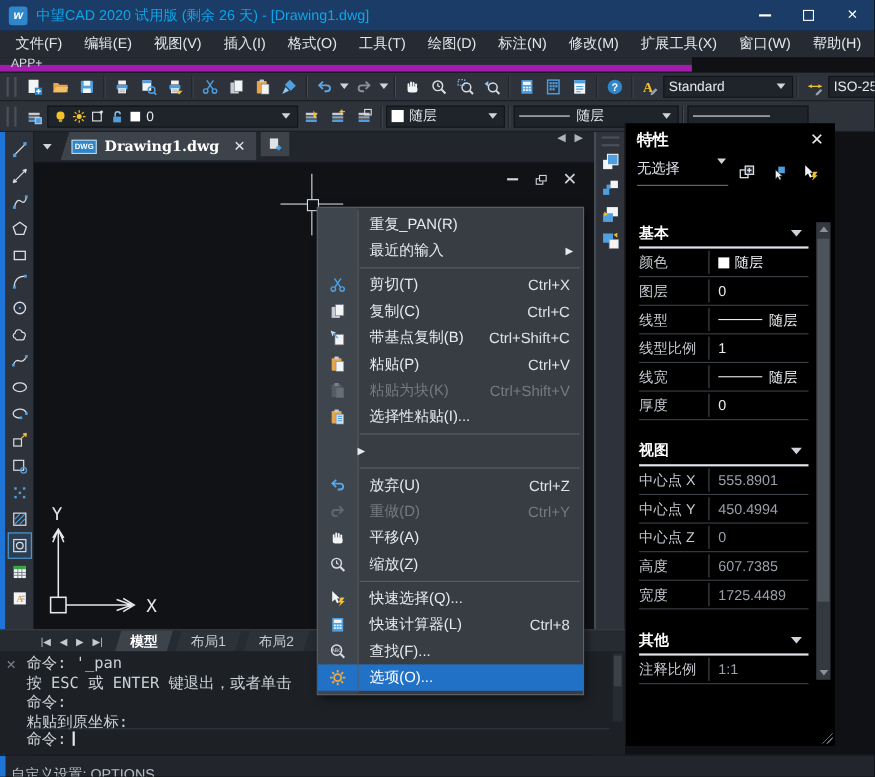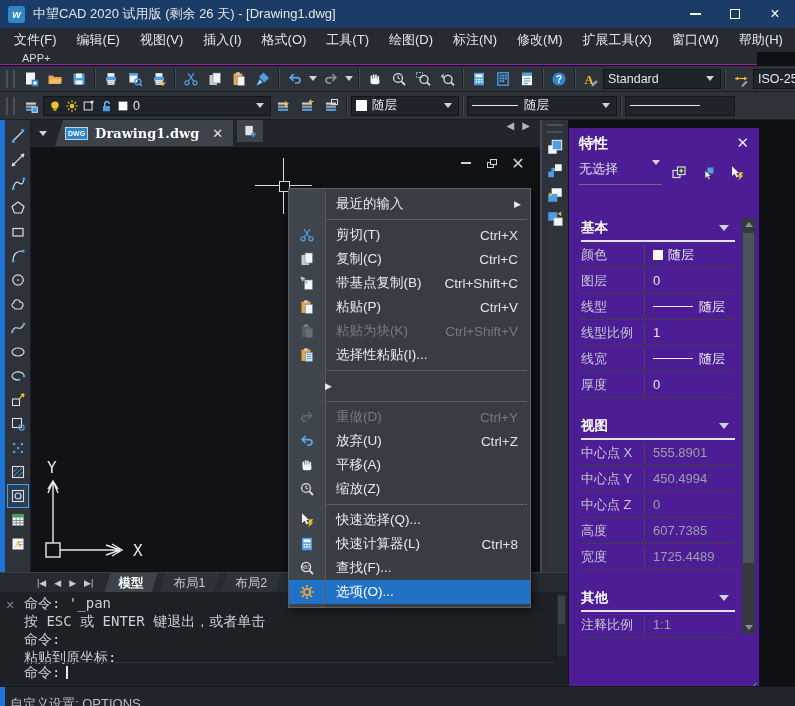--- a/index.html
+++ b/index.html
@@ -6,33 +6,33 @@
   body{width:795px;height:706px;position:relative;overflow:hidden;background:#0f1114;
        font-family:"Liberation Sans","DejaVu Sans",sans-serif;color:#e6e8eb;
        -webkit-font-smoothing:antialiased}
   svg{display:block}
   
   .titlebar{position:absolute;left:0;top:0;width:795px;height:28px;background:#1a3c66;
             display:flex;align-items:center;padding-left:8px;box-sizing:border-box}
   .app-logo{width:17px;height:17px;background:#2f86c9;border-radius:3px;margin-right:8px;
             display:flex;align-items:center;justify-content:center;color:#fff;
             font-size:11px;font-weight:bold;font-style:italic;flex:none}
-  .title-text{font-size:13px;color:#e5e5e5;white-space:nowrap}
+  .title-text{font-size:13px;color:#0ea5e9;white-space:nowrap}
   .win-controls{margin-left:auto;display:flex;height:28px}
   .win-btn{width:40px;height:28px;display:flex;align-items:center;justify-content:center;color:#fff}
   .glyph-min{width:11px;height:2px;background:#fff}
   .glyph-max{width:10px;height:10px;border:1.5px solid #fff;box-sizing:border-box}
   .glyph-close{font-size:16px;line-height:1;color:#fff}
   
   .menubar{position:absolute;left:0;top:28px;width:795px;height:24px;background:#262b33;
            display:flex;align-items:center;padding:0 4px;box-sizing:border-box}
   .menu-item{padding:3px 10px;font-size:13px;color:#e4e7ea;white-space:nowrap}
-  .appbar{position:absolute;left:0;top:52px;width:757px;height:13px;background:#262b33;
-          border-bottom:1px solid #a21caf;font-size:11px;color:#d6dade;
-          padding-left:22px;box-sizing:border-box;line-height:13px}
+  .appbar{position:absolute;left:0;top:52px;width:629px;height:13px;background:#262b33;
+          border-bottom:6px solid #a21caf;font-size:11px;color:#d6dade;
+          padding-left:10px;box-sizing:border-box;line-height:13px}
   
   .toolbar{position:absolute;left:0;width:795px;background:#2e333b;display:flex;
            align-items:center;box-sizing:border-box;border-bottom:1px solid #1b1f24}
   .toolbar1{top:66px;height:26px;padding-left:2px}
   .toolbar2{top:92px;height:28px;padding-left:2px}
   .grip{width:5px;height:18px;border-left:2px solid #4a5059;border-right:2px solid #4a5059;margin:0 4px;flex:none}
   .tb-btn{width:24px;height:22px;display:flex;align-items:center;justify-content:center;flex:none}
   .tb-sep{width:1px;height:20px;background:#1d2127;border-right:1px solid #454b53;margin:0 3px;flex:none}
   .dd-arrow{width:0;height:0;border-left:4px solid transparent;border-right:4px solid transparent;
             border-top:5px solid #cfd4da;margin:0 2px;flex:none}
@@ -83,21 +83,21 @@
   .cm-item{position:relative;display:flex;align-items:center;height:24px;font-size:13.5px;color:#e8eaed}
   .cm-item.highlight{background:#2171c7;color:#fff}
   .cm-item.disabled{color:#757a82}
   .cm-item.disabled .cm-short{color:#757a82}
   .cm-ico{width:36px;display:flex;align-items:center;justify-content:center;flex:none;z-index:1}
   .cm-label{padding-left:11px;flex:1;white-space:nowrap;z-index:1}
   .cm-short{padding-right:12px;color:#dfe3e8;z-index:1}
   .cm-arrow{padding-right:9px;font-size:9px;z-index:1}
   .cm-sep{height:1px;background:#5a5f66;margin:3px 3px 3px 38px;position:relative;z-index:1}
   
-  .props{position:absolute;left:568px;top:128px;width:191px;height:566px;background:#4c1d95;
+  .props{position:absolute;left:568px;top:112px;width:191px;height:566px;background:#000000;
          border-left:1px solid #15181c;box-sizing:border-box}
   .props-header{height:30px;display:flex;align-items:center;padding:0 10px;justify-content:space-between}
   .props-title{font-size:14.5px;font-weight:bold;color:#fff}
   .props-close{color:#e6e8eb;font-size:15px;font-weight:bold}
   .props-selrow{display:flex;align-items:center;padding:2px 10px 8px;gap:5px}
   .sel-combo{flex:1;display:flex;align-items:flex-start;border-bottom:1px solid #6b7077;height:24px;font-size:13px;color:#dfe3e8}
   .sel-combo .dd-arrow{margin-left:auto}
   .hdr-btn{width:24px;height:24px;display:flex;align-items:center;justify-content:center;flex:none}
   .props-body{position:absolute;left:0;top:88px;right:20px;bottom:38px;padding-left:12px}
   .section{margin-bottom:16px}
@@ -755,20 +755,24 @@
           <rect x="7" y="7" width="7.5" height="7" fill="#f2f4f6" stroke="#9aa0a8" stroke-width=".6"></rect>
           <path d="M13.5 5.5v-4l-3 1.5" fill="#f2c12e"></path>
         </svg>
       </span>
     </span>
   </div>
 
 <div class="context-menu">
     <div class="cm-item">
       <span class="cm-ico"></span>
+      <span class="cm-label">重复_PAN(R)</span>
+    </div>
+    <div class="cm-item">
+      <span class="cm-ico"></span>
       <span class="cm-label">最近的输入</span>
       <span class="cm-arrow">▶</span>
     </div>
     <div class="cm-sep"></div>
     <div class="cm-item">
       <span class="cm-ico">
         <svg width="16" height="16" viewBox="0 0 16 16" fill="none">
           <path d="M5.5 10L11 2M10.5 10L5 2" stroke="#4f9fe0" stroke-width="1.3"></path>
           <circle cx="4" cy="11.8" r="2" stroke="#4f9fe0" stroke-width="1.3"></circle>
           <circle cx="12" cy="11.8" r="2" stroke="#4f9fe0" stroke-width="1.3"></circle>
@@ -830,39 +834,39 @@
         </svg>
       </span>
       <span class="cm-label">选择性粘贴(I)...</span>
     </div>
     <div class="cm-sep"></div>
     <div class="cm-item">
       <span class="cm-ico"></span>
       <span class="cm-arrow">▶</span>
     </div>
     <div class="cm-sep"></div>
+    <div class="cm-item">
+      <span class="cm-ico">
+        <svg width="16" height="16" viewBox="0 0 16 16" fill="none">
+          <path d="M3.5 6.6h6.6q2.9 0 2.9 2.7t-2.9 2.7H8" stroke="#5aa7e8" stroke-width="1.7"></path>
+          <path d="M6.6 3.2L3.2 6.6l3.4 3.3" stroke="#5aa7e8" stroke-width="1.7"></path>
+        </svg>
+      </span>
+      <span class="cm-label">放弃(U)</span>
+      <span class="cm-short">Ctrl+Z</span>
+    </div>
     <div class="cm-item disabled">
       <span class="cm-ico" style="opacity: 0.45;">
         <svg width="16" height="16" viewBox="0 0 16 16" fill="none">
           <path d="M12.5 6.6H5.9Q3 6.6 3 9.3T5.9 12H8" stroke="#8a9098" stroke-width="1.7"></path>
           <path d="M9.4 3.2l3.4 3.4-3.4 3.3" stroke="#8a9098" stroke-width="1.7"></path>
         </svg>
       </span>
       <span class="cm-label">重做(D)</span>
       <span class="cm-short">Ctrl+Y</span>
-    </div>
-    <div class="cm-item">
-      <span class="cm-ico">
-        <svg width="16" height="16" viewBox="0 0 16 16" fill="none">
-          <path d="M3.5 6.6h6.6q2.9 0 2.9 2.7t-2.9 2.7H8" stroke="#5aa7e8" stroke-width="1.7"></path>
-          <path d="M6.6 3.2L3.2 6.6l3.4 3.3" stroke="#5aa7e8" stroke-width="1.7"></path>
-        </svg>
-      </span>
-      <span class="cm-label">放弃(U)</span>
-      <span class="cm-short">Ctrl+Z</span>
     </div>
     <div class="cm-item">
       <span class="cm-ico">
         <svg width="16" height="16" viewBox="0 0 16 16" fill="none">
           <g fill="#f2f4f6">
             <rect x="3.5" y="7.6" width="9" height="5.6" rx="2.3"></rect>
             <rect x="3.5" y="4.6" width="1.7" height="5" rx=".85"></rect>
             <rect x="5.8" y="3.2" width="1.7" height="6" rx=".85"></rect>
             <rect x="8.1" y="3.6" width="1.7" height="6" rx=".85"></rect>
             <rect x="10.4" y="4.8" width="1.7" height="5" rx=".85"></rect>

